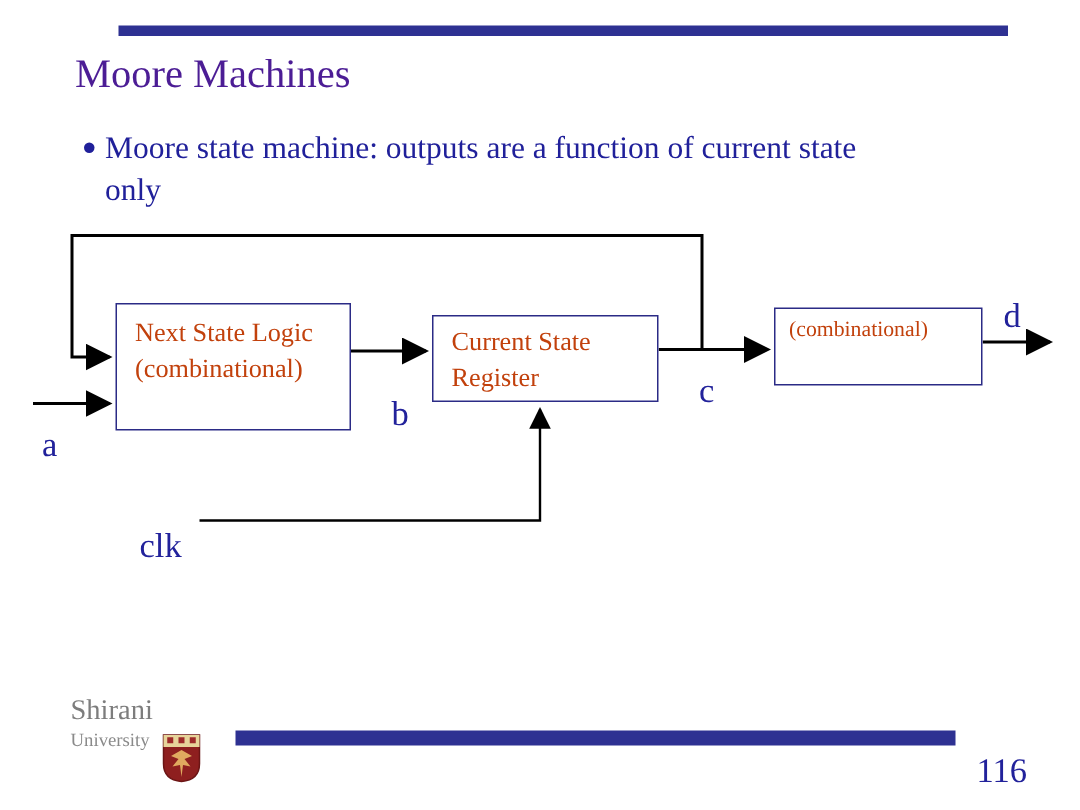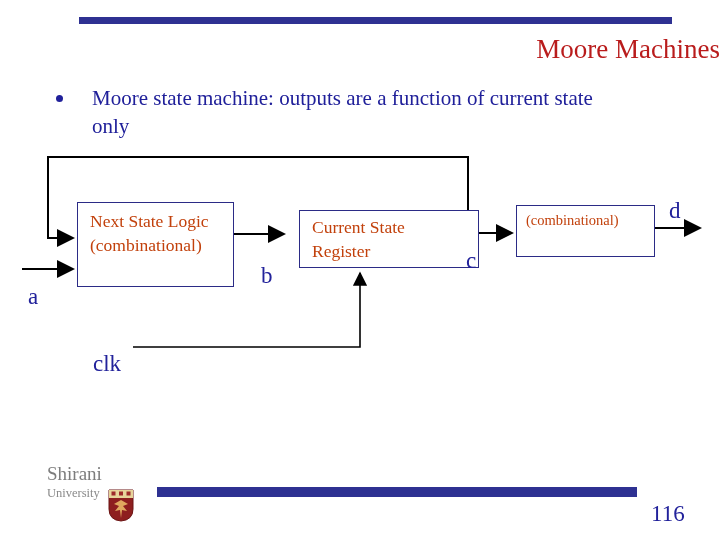--- a/index.html
+++ b/index.html
@@ -9,45 +9,45 @@
     background:#ffffff;
     overflow:hidden;
     font-family:"Liberation Serif","DejaVu Serif",serif;
   }
   .top-bar{
     position:absolute;left:79px;top:17px;width:593px;height:7px;
     background:#2E3192;
   }
   .title{
     position:absolute;left:50px;top:33px;width:670px;
-    text-align:right;
-    font-size:27px;color:#b91c1c;line-height:1.2;
+    text-align:left;
+    font-size:27px;color:#4c1d95;line-height:1.2;
   }
   .bullet-row{
     position:absolute;left:52px;top:84px;width:620px;
     color:#20209A;
   }
   .bullet-dot{
     position:absolute;left:4px;top:11px;width:7px;height:7px;border-radius:50%;
     background:#20209A;
   }
   .bullet-text{
-    margin-left:40px;
+    margin-left:18px;
     font-size:21px;line-height:28px;
   }
   .dbox{
     position:absolute;
     border:1px solid #2B2B86;
     color:#c2410c;
     background:#ffffff;
     box-sizing:border-box;
   }
   .dbox .bl{white-space:nowrap;}
   .box-nsl{left:77px;top:202px;width:157px;height:85px;padding:6px 0 0 12px;font-size:17.5px;line-height:1.38;}
-  .box-csr{left:288px;top:210px;width:180px;height:58px;padding:4px 0 0 12px;font-size:17.5px;line-height:1.38;margin-left:11px;}
+  .box-csr{left:288px;top:210px;width:151px;height:58px;padding:4px 0 0 12px;font-size:17.5px;line-height:1.38;}
   .box-ol{left:516px;top:205px;width:139px;height:52px;padding:4px 0 0 9px;font-size:14.5px;line-height:1.4;}
   .net{position:absolute;left:0;top:0;pointer-events:none;}
   .sig-label{
     position:absolute;color:#22229B;font-size:23px;line-height:1;
   }
   .lbl-a{left:28px;top:285px;}
   .lbl-b{left:261px;top:264px;}
   .lbl-c{left:466px;top:249px;}
   .lbl-d{left:669px;top:199px;}
   .lbl-clk{left:93px;top:352px;}

